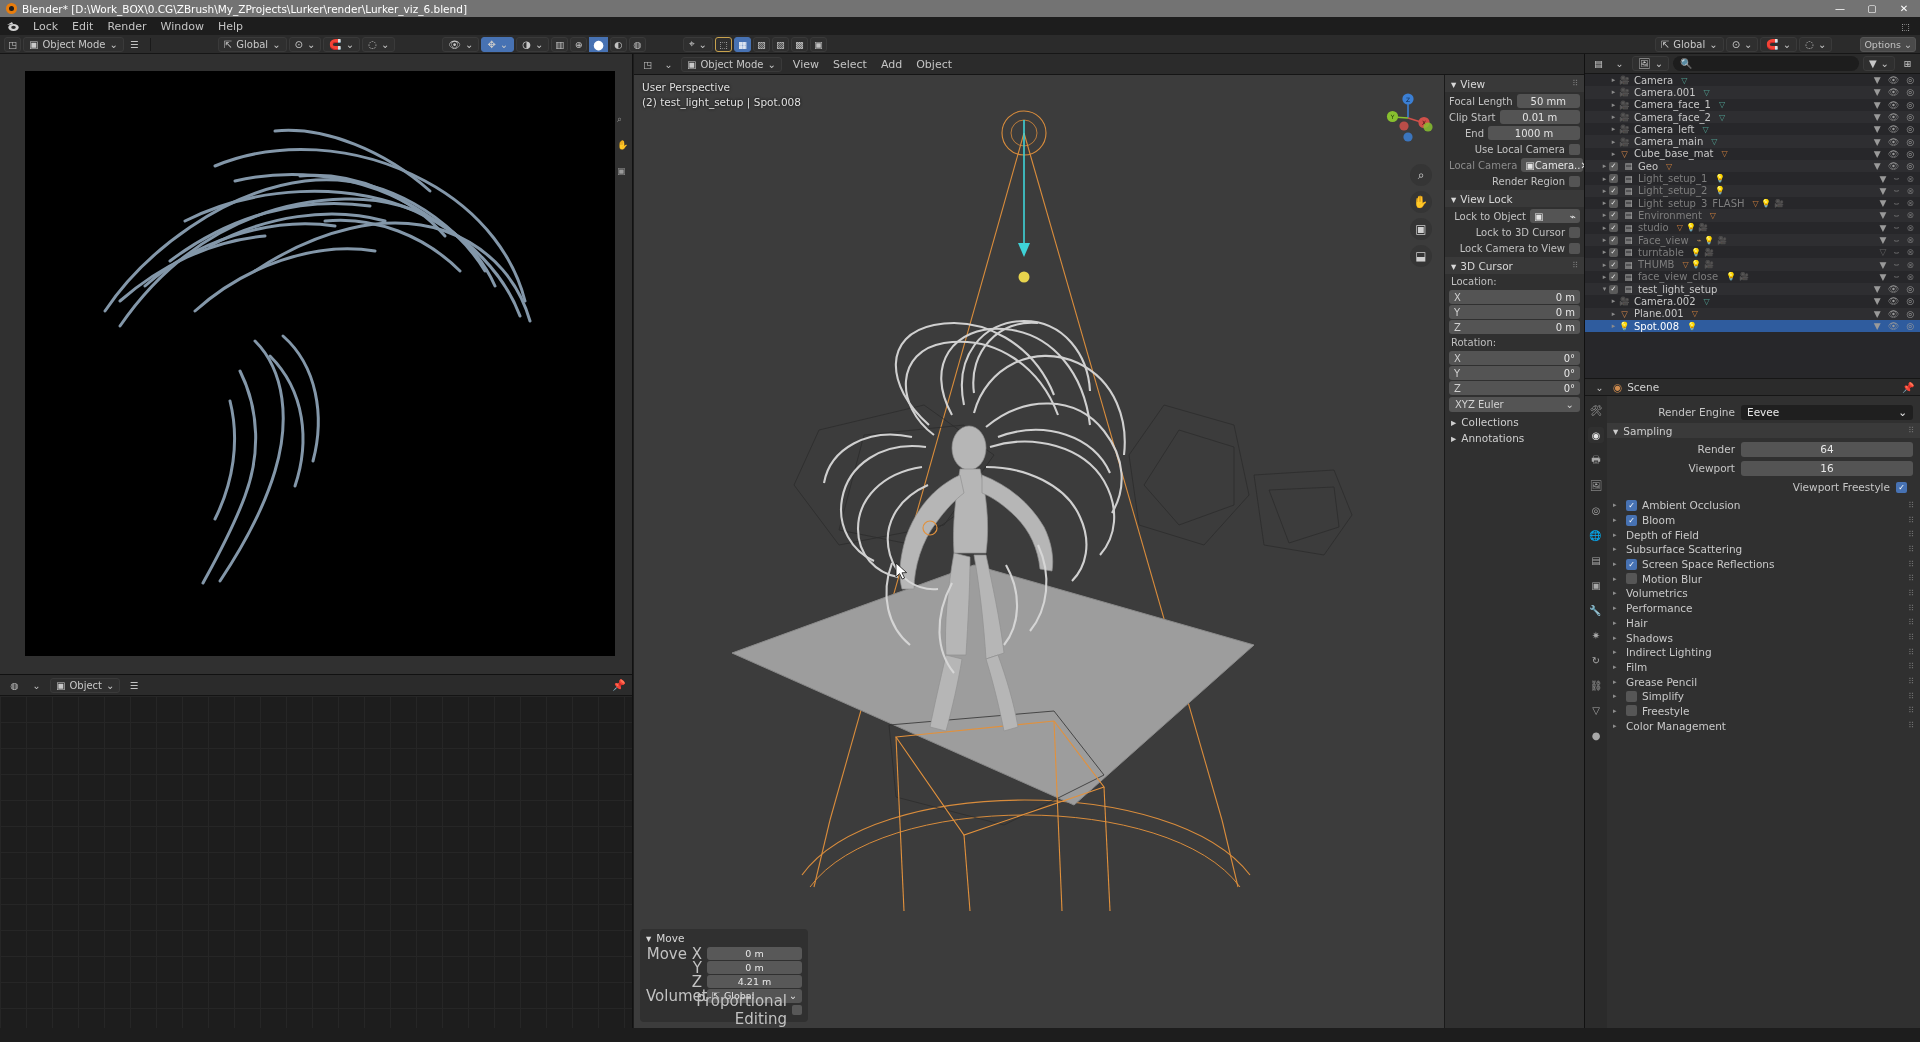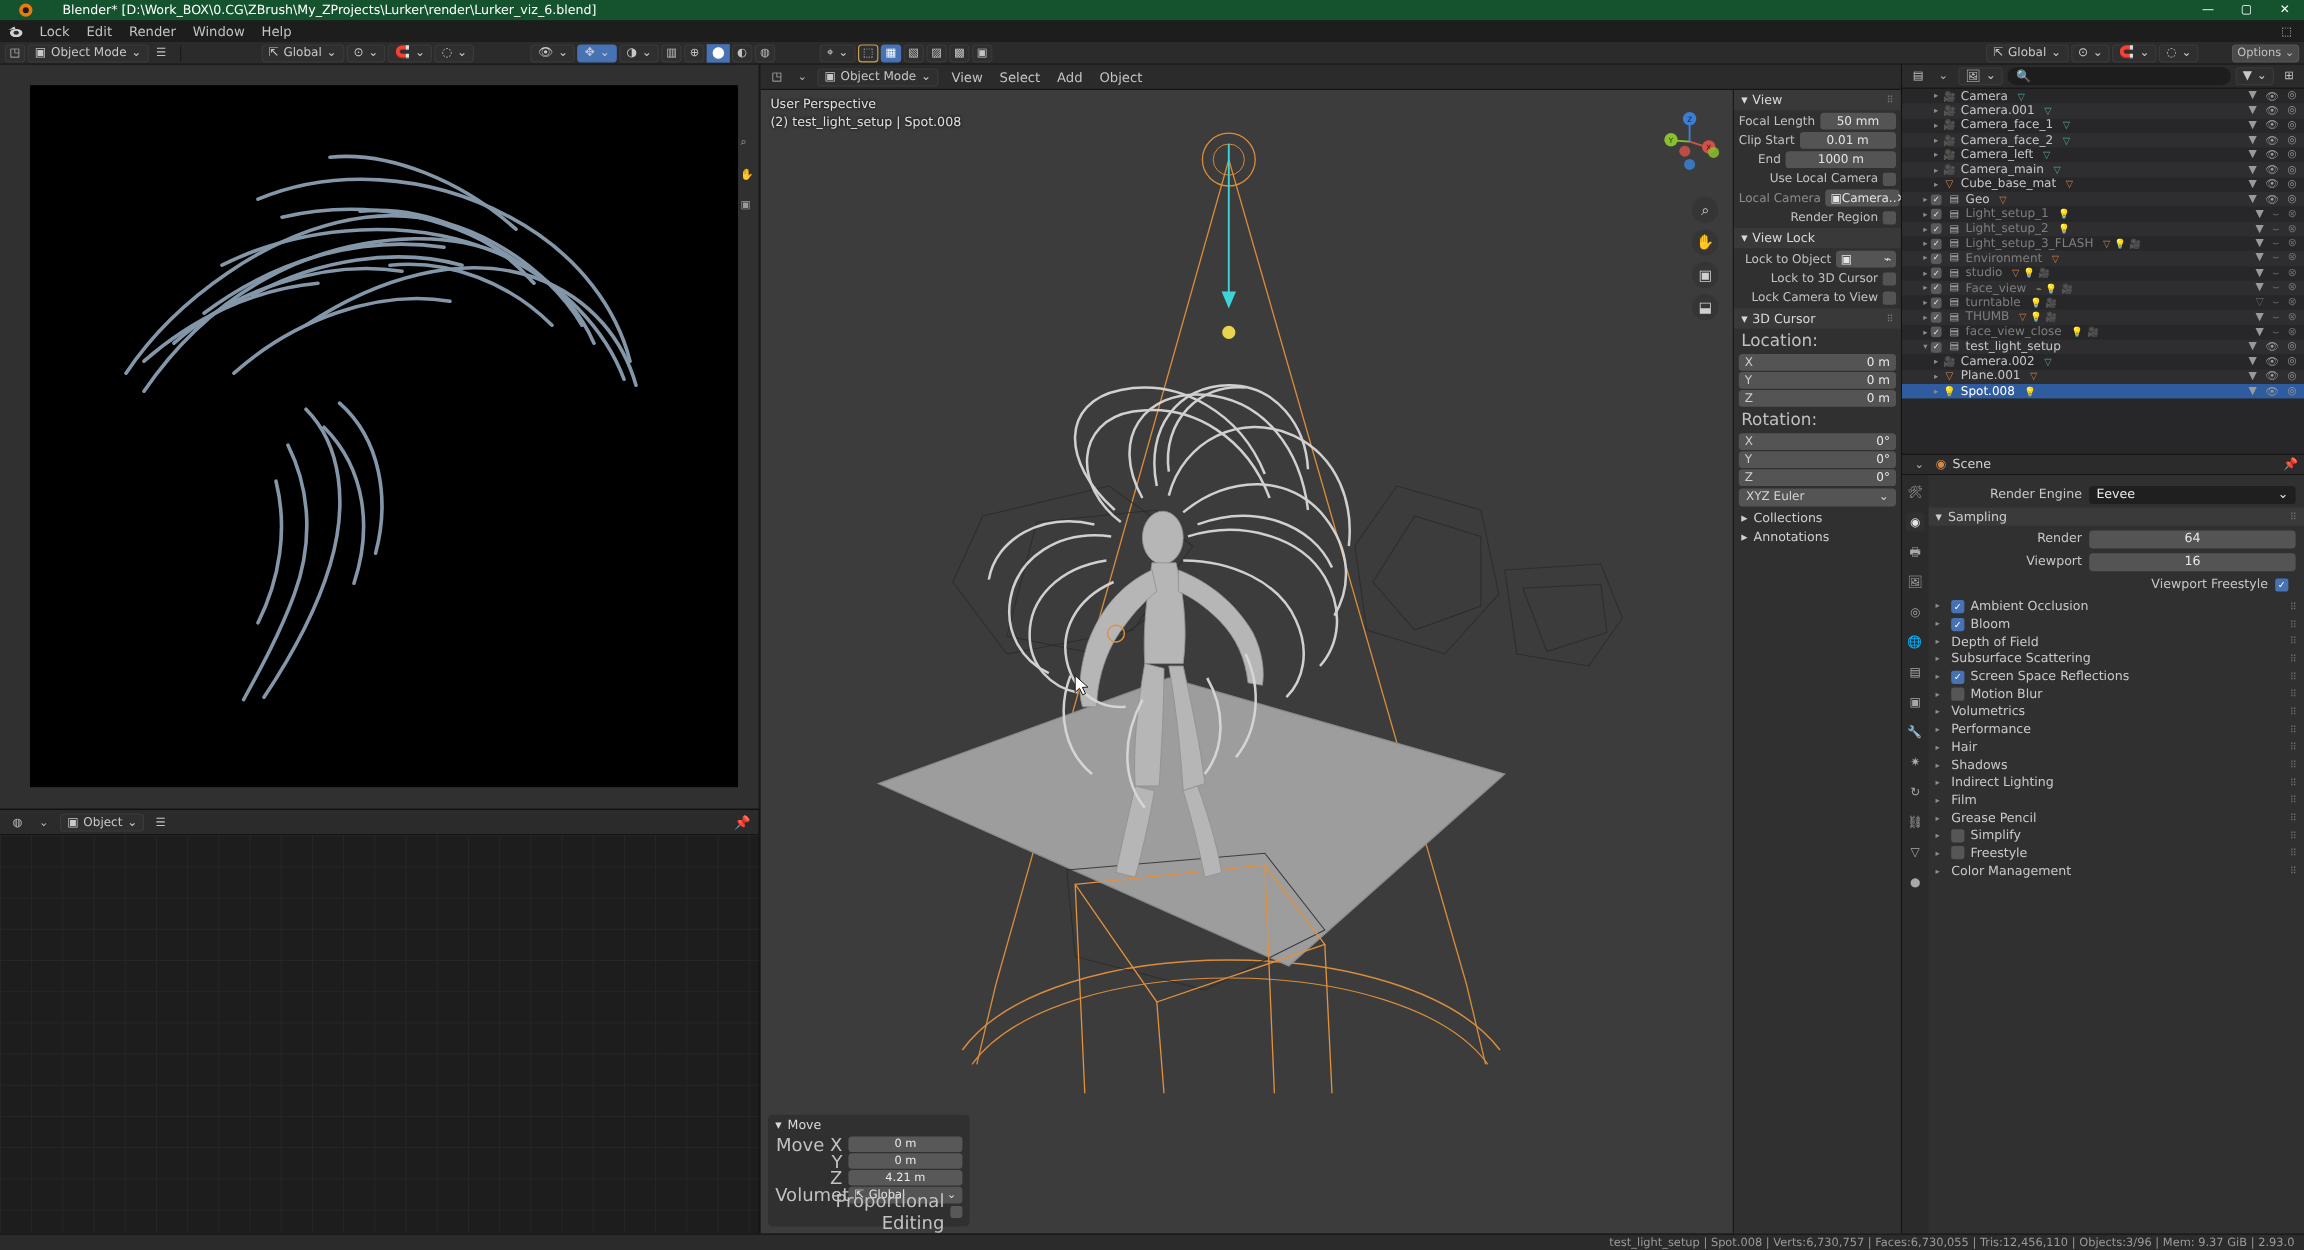--- a/index.html
+++ b/index.html
@@ -1,22 +1,22 @@
 <!DOCTYPE html>
 <html><head>
 <meta charset="utf-8">
 <style>
   * { box-sizing: border-box; margin:0; padding:0; }
   html,body { width:1920px; height:1042px; overflow:hidden; background:#1d1d1d;
     font-family:"DejaVu Sans", sans-serif; font-size:11.5px; color:#d2d2d2; }
   .app { position:relative; width:1920px; height:1042px; }
 
   
-  .titlebar { height:17px; background:#14532d; display:flex; align-items:center;
-     padding-left:16px; font-size:10.5px; color:#ffffff;gap:20px; }
+  .titlebar { height:17px; background:#737373; display:flex; align-items:center;
+     padding-left:6px; font-size:10.5px; color:#ffffff; }
   .titlebar .tico { width:11px; height:11px; border-radius:50%;
      background:#e87d0d; margin-right:5px; flex:none; position:relative;}
   .titlebar .tico::after{content:"";position:absolute;left:3px;top:3px;width:5px;height:5px;
      border-radius:50%;background:#1d1d1d;}
   .winbtns { margin-left:auto; display:flex; height:17px; }
   .winbtns div { width:32px; display:flex; align-items:center; justify-content:center;
      font-size:10px; color:#fff; }
 
   
   .topbar { height:18px; background:#1d1d1d; display:flex; align-items:center; gap:0px;
@@ -88,21 +88,21 @@
      display:flex; align-items:center; justify-content:center; font-size:10px; color:#e4e4e4;}
   .np-val.wide{width:92px;}
   .np-field{ width:92px; height:14px; background:#545454; border-radius:3px;
      display:flex; align-items:center; padding:0 4px; font-size:10px; color:#e4e4e4;
      justify-content:space-between;}
   .np-chk{ width:11px; height:11px; background:#545454; border-radius:2px; flex:none;}
   .np-xyz{ display:flex; align-items:center; height:14px; margin:1px 4px;
      background:#545454; border-radius:3px; padding:0 5px; font-size:10px;}
   .np-xyz span:first-child{color:#cfcfcf;}
   .np-xyz span:last-child{margin-left:auto;color:#e8e8e8;}
-  .np-sub{ padding:2px 6px; color:#c0c0c0; font-size:14px;}
+  .np-sub{ padding:2px 6px; color:#c0c0c0; font-size:10px;}
   .np-select{ margin:2px 4px; height:15px; background:#545454; border-radius:3px;
      display:flex; align-items:center; padding:0 6px; font-size:10px;}
   .np-collapsed{ display:flex; align-items:center; gap:5px; height:16px; padding:0 6px;
      color:#cfcfcf; font-size:10.5px;}
 
   
   .gizmo{ position:absolute; right:148px; top:36px; width:56px; height:56px; z-index:26;}
   .vtools{ position:absolute; right:152px; top:110px; width:22px; z-index:26;
      display:flex; flex-direction:column; gap:5px;}
   .vtool{ width:22px;height:22px;border-radius:50%;background:#353535;
@@ -1069,17 +1069,13 @@
                 <span class="tri">▸</span>
                 <span>Color Management</span>
                 <span class="pr-dots">⠿</span>
               </div>
             </div>
         </div>
       </div>
     </div>
   </div>
 
-  <div class="statusbar">
-    <span></span>
-    <span class="sb-right">test_light_setup | Spot.008   |   Verts:6,730,757   |   Faces:6,730,055   |   Tris:12,456,110   |   Objects:3/96   |   Mem: 9.37 GiB   |   2.93.0</span>
-  </div>
 </div>
 
 </body></html>

